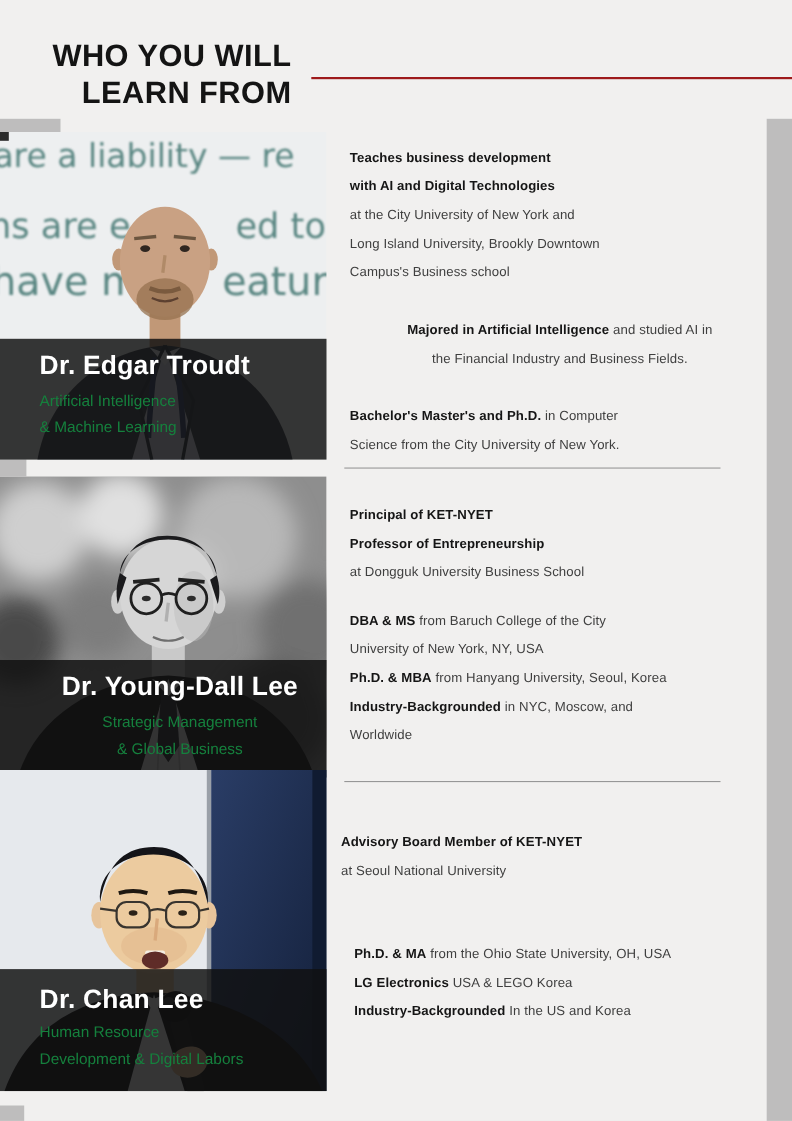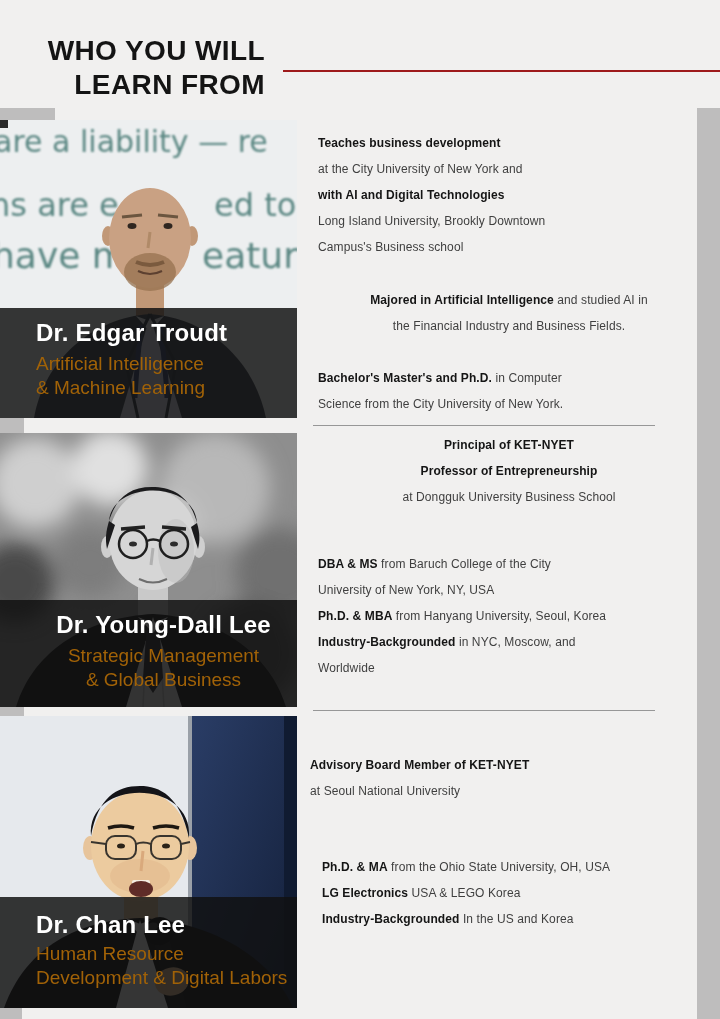--- a/index.html
+++ b/index.html
@@ -19,21 +19,21 @@
          font-size:28px; font-weight:bold; line-height:34px; color:#141414; letter-spacing:0.4px;}
   #title span{display:block; white-space:nowrap;}
   #red-line{position:absolute; left:283px; top:70px; width:437px; height:2px; background:#9e1a1b;}
 
   
   .profile{position:absolute; left:0; width:297px; overflow:hidden;}
   .profile svg{position:absolute; left:0; top:0; display:block;}
   .band{position:absolute; left:0; right:0; bottom:0; background:rgba(17,17,17,0.84);
         color:#ffffff; padding:10px 6px 14px 36px; box-sizing:border-box;}
   .band .name{font-size:24px; font-weight:bold; line-height:30px; letter-spacing:0.2px; white-space:nowrap;}
-  .band .roles{margin-top:4px; font-size:19px; line-height:24px; color:#a16207;}
+  .band .roles{margin-top:4px; font-size:14px; line-height:24px; color:#15803d;}
   .band .roles div{white-space:nowrap;}
 
   
   .bio{position:absolute; width:382px; font-size:12px; line-height:26px; color:#3f3f3f; letter-spacing:0.1px;}
   .bio b{color:#151515;}
   .tline{white-space:nowrap;}
   .divider{position:absolute; left:313px; width:342px; height:1px; background:#979797;}
 
   .screen-text{font-family:"DejaVu Sans", sans-serif;}
 </style>
@@ -96,22 +96,22 @@
       <div class="name">Dr. Edgar Troudt</div>
       <div class="roles">
         <div>Artificial Intelligence</div>
         <div>&amp; Machine Learning</div>
       </div>
     </div>
   </div>
 
   <div class="bio" style="left:318px; top:130px;">
     <div class="tline"><b>Teaches business development</b><span></span></div>
+    <div class="tline"><b>with AI and Digital Technologies</b><span></span></div>
     <div class="tline"><b></b><span>at the City University of New York and</span></div>
-    <div class="tline"><b>with AI and Digital Technologies</b><span></span></div>
     <div class="tline"><b></b><span>Long Island University, Brookly Downtown</span></div>
     <div class="tline"><b></b><span>Campus's Business school</span></div>
   </div>
   <div class="bio" style="left:318px; top:287px;text-align:center;">
     <div class="tline"><b>Majored in Artificial Intelligence</b><span> and studied AI in</span></div>
     <div class="tline"><b></b><span>the Financial Industry and Business Fields.</span></div>
   </div>
   <div class="bio" style="left:318px; top:365px;">
     <div class="tline"><b>Bachelor's Master's and Ph.D.</b><span> in Computer</span></div>
     <div class="tline"><b></b><span>Science from the City University of New York.</span></div>
@@ -164,35 +164,35 @@
     </svg>
     <div class="band" style="height:107px;text-align:center;">
       <div class="name">Dr. Young-Dall Lee</div>
       <div class="roles">
         <div>Strategic Management</div>
         <div>&amp; Global Business</div>
       </div>
     </div>
   </div>
 
-  <div class="bio" style="left:318px; top:432px;text-align:center;">
+  <div class="bio" style="left:318px; top:455px;">
     <div class="tline"><b>Principal of KET-NYET</b><span></span></div>
     <div class="tline"><b>Professor of Entrepreneurship</b><span></span></div>
     <div class="tline"><b></b><span>at Dongguk University Business School</span></div>
   </div>
   <div class="bio" style="left:318px; top:551px;">
     <div class="tline"><b>DBA &amp; MS</b><span> from Baruch College of the City</span></div>
     <div class="tline"><b></b><span>University of New York, NY, USA</span></div>
     <div class="tline"><b>Ph.D. &amp; MBA</b><span> from Hanyang University, Seoul, Korea</span></div>
     <div class="tline"><b>Industry-Backgrounded</b><span> in NYC, Moscow, and</span></div>
     <div class="tline"><b></b><span>Worldwide</span></div>
   </div>
   <div class="divider" style="top:710px;"></div>
 
-  <div class="profile" style="top:716px; height:292px;text-decoration:underline;">
+  <div class="profile" style="top:700px; height:292px;text-decoration:underline;">
     <svg width="297" height="292" viewBox="0 0 297 292">
       <defs>
         <linearGradient id="g3" x1="0" y1="0" x2="1" y2="1">
           <stop offset="0" stop-color="#2a3d66"></stop>
             <stop offset="1" stop-color="#131f39"></stop>
         </linearGradient>
       </defs>
       <rect width="297" height="292" fill="#e6e9ed"></rect>
       <rect x="188" y="0" width="4" height="292" fill="#9aa0a8"></rect>
       <rect x="192" y="0" width="105" height="292" fill="url(#g3)"></rect>

